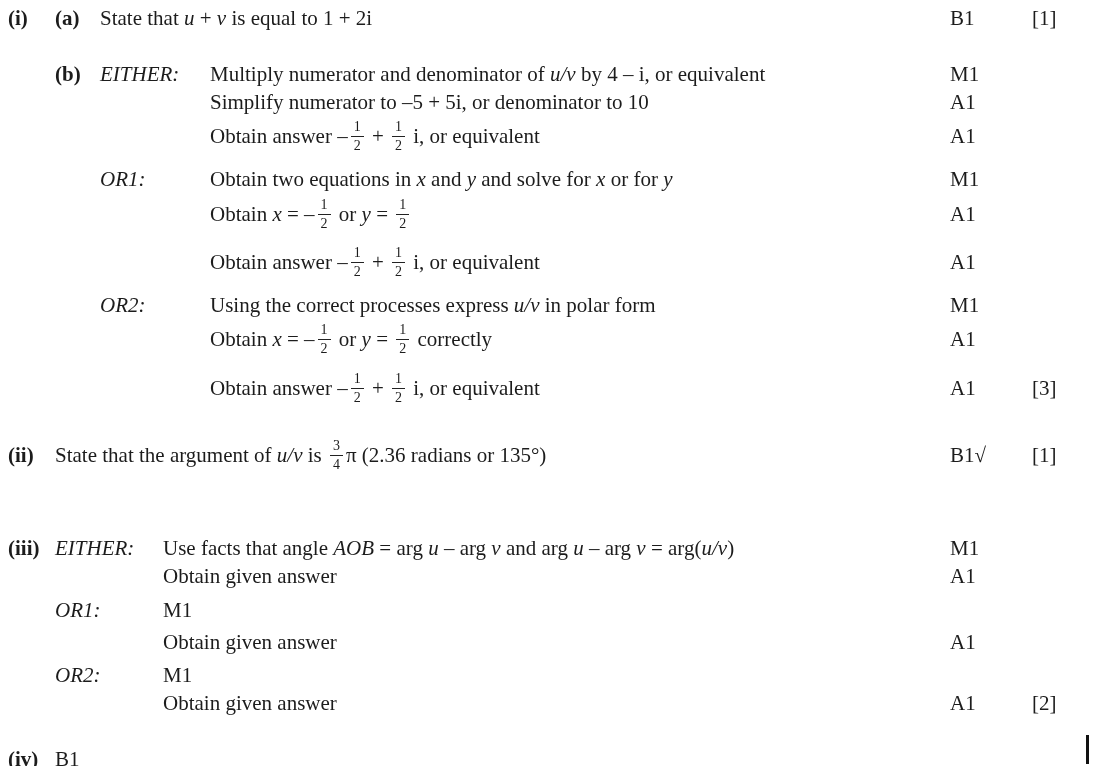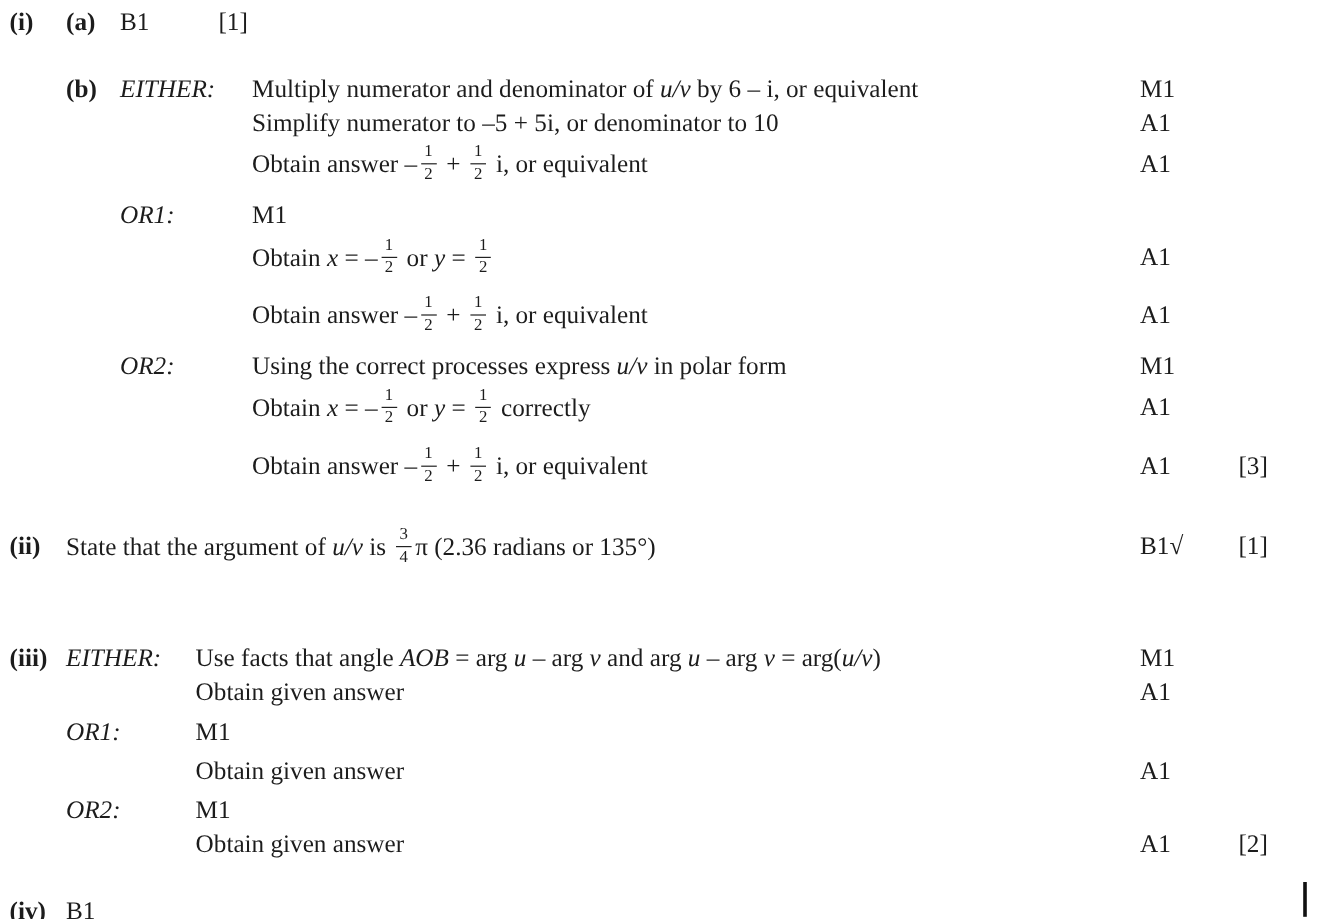--- a/index.html
+++ b/index.html
@@ -29,29 +29,30 @@
   .page-edge{position:absolute;right:11px;bottom:2px;width:3px;height:29px;background:#111;}
 </style>
 </head>
 <body>
 
 <div id="page">
 
   <div class="row" style="margin-top:2px">
     <span class="c-part">(i)</span>
     <span class="c-sub">(a)</span>
+    <span class="c-text"><span>State that </span><span class="it">u</span><span> + </span><span class="it">v</span><span> is equal to 1 + 2i</span></span>
     <span class="c-mark">B1</span>
     <span class="c-total">[1]</span>
   </div>
 
   <div class="row" style="margin-top:28px">
     <span class="c-part"></span>
     <span class="c-sub">(b)</span>
     <span class="c-meth">EITHER:</span>
-    <span class="c-text"><span>Multiply numerator and denominator of </span><span class="it">u/v</span><span> by 6 – i, or equivalent</span></span>
+    <span class="c-text"><span>Multiply numerator and denominator of </span><span class="it">u/v</span><span> by 4 – i, or equivalent</span></span>
     <span class="c-mark">M1</span>
     <span class="c-total"></span>
   </div>
 
   <div class="row" style="margin-top:0">
     <span class="c-part"></span>
     <span class="c-sub"></span>
     <span class="c-meth"></span>
     <span class="c-text"><span>Simplify numerator to –5 + 5i, or denominator to 10</span></span>
     <span class="c-mark">A1</span>
@@ -64,20 +65,21 @@
     <span class="c-meth"></span>
     <span class="c-text"><span>Obtain answer –</span><span class="frac"><span class="fnum">1</span><span class="fden">2</span></span><span> + </span><span class="frac"><span class="fnum">1</span><span class="fden">2</span></span><span> i, or equivalent</span></span>
     <span class="c-mark">A1</span>
     <span class="c-total"></span>
   </div>
 
   <div class="row" style="margin-top:10px">
     <span class="c-part"></span>
     <span class="c-sub"></span>
     <span class="c-meth">OR1:</span>
+    <span class="c-text"><span>Obtain two equations in </span><span class="it">x</span><span> and </span><span class="it">y</span><span> and solve for </span><span class="it">x</span><span> or for </span><span class="it">y</span></span>
     <span class="c-mark">M1</span>
     <span class="c-total"></span>
   </div>
 
   <div class="row" style="margin-top:7px">
     <span class="c-part"></span>
     <span class="c-sub"></span>
     <span class="c-meth"></span>
     <span class="c-text"><span>Obtain </span><span class="it">x</span><span> = –</span><span class="frac"><span class="fnum">1</span><span class="fden">2</span></span><span> or </span><span class="it">y</span><span> = </span><span class="frac"><span class="fnum">1</span><span class="fden">2</span></span></span>
     <span class="c-mark">A1</span>

